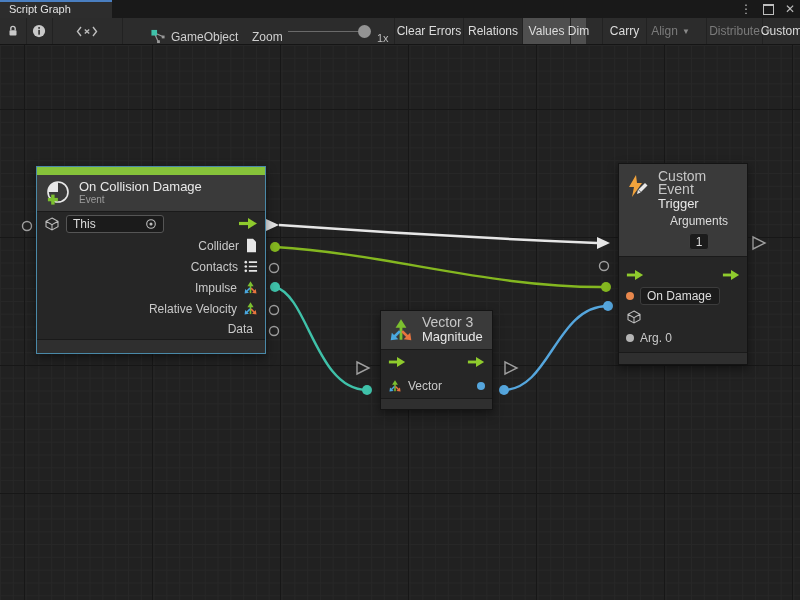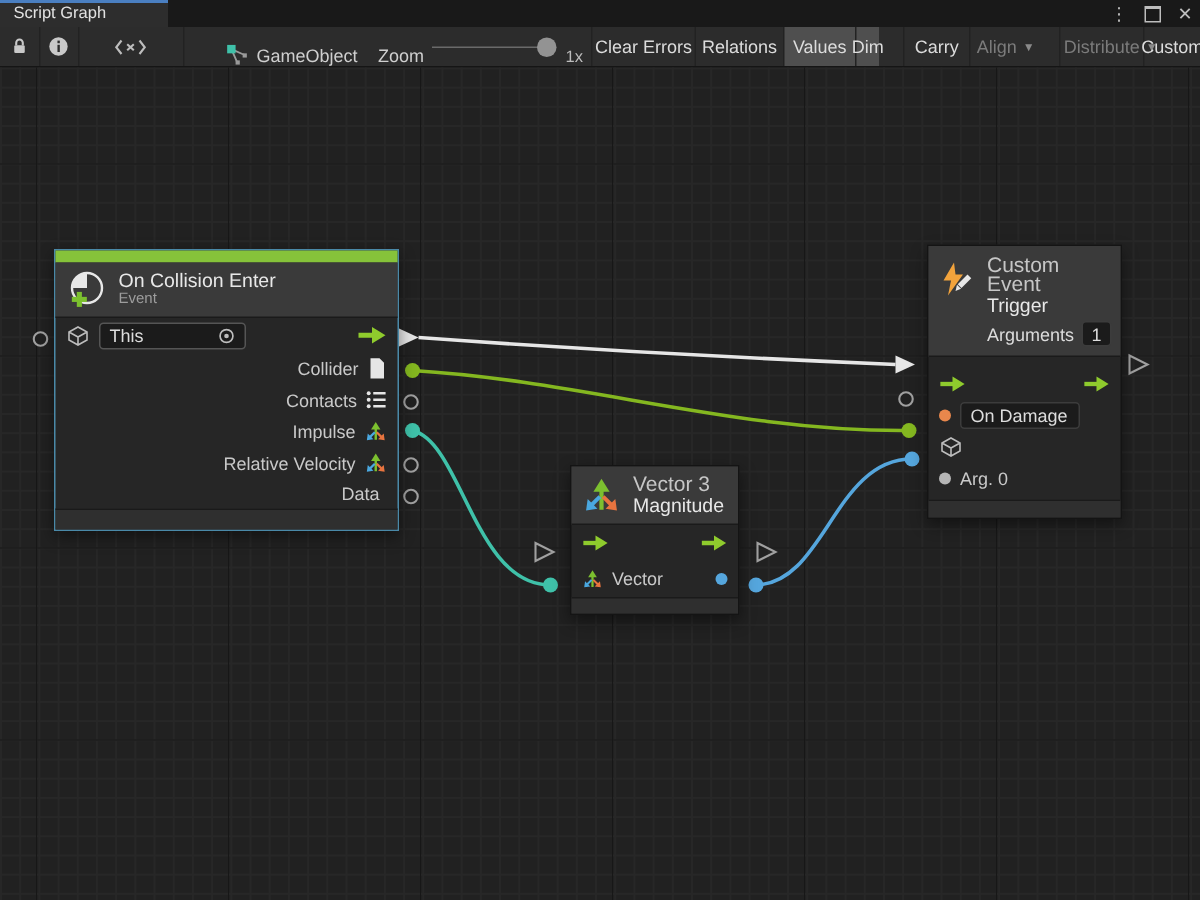--- a/index.html
+++ b/index.html
@@ -185,21 +185,21 @@
     <div class="nhead">
       <span class="icon">
         <svg width="26" height="26" viewBox="0 0 26 26">
           <circle cx="13" cy="12" r="10" fill="none" stroke="#e8e8e8" stroke-width="1.6"></circle>
           <path d="M13,12 L13,2 A10,10 0 0 0 3,12 Z" fill="#e8e8e8"></path>
           <rect x="6.2" y="14.6" width="3.4" height="10" fill="#7cc02f"></rect>
           <rect x="2.9" y="17.9" width="10" height="3.4" fill="#7cc02f"></rect>
         </svg>
       </span>
       <span>
-        <div class="ntitle">On Collision Enter</div>
+        <div class="ntitle">On Collision Damage</div>
         <div class="nsub">Event</div>
       </span>
     </div>
     <div>
       <div class="row" style="height:23px;">
         <span class="icon">
           <svg width="16" height="16" viewBox="0 0 24 24">
               <path d="M12,3 L21,8 V16 L12,21 L3,16 V8 Z M3,8 L12,13 L21,8 M12,13 V21" fill="none" stroke="#bdbdbd" stroke-width="1.6"></path>
             </svg>
         </span>
@@ -328,21 +328,21 @@
       <span class="icon" style="margin-top:4px;">
         <svg width="24" height="24" viewBox="0 0 24 24">
           <polygon points="10,1 3,13 8,13 6,23 16,9 11,9" fill="#f2a33c"></polygon>
           <path d="M12.5,15.5 l6.5,-6.5 l2.5,2.5 l-6.5,6.5 z" fill="#e8e8e8"></path>
           <polygon points="11,20 12,15.8 14.7,18.5" fill="#e8e8e8"></polygon>
         </svg>
       </span>
       <span>
         <div class="ncat">Custom Event</div>
         <div class="ntitle">Trigger</div>
-        <div style="display:flex;align-items:center;gap:5px;margin-top:3px;">
+        <div style="display:flex;align-items:center;gap:5px;margin-top:3px;flex-direction:column;">
           <span style="font-size:12px;color:#dcdcdc;">Arguments</span>
           <span class="field field-dark" style="width:20px;height:17px;justify-content:center;">
               <span>1</span>
             </span>
         </div>
       </span>
     </div>
     <div style="padding-top:7px;padding-bottom:4px;">
       <div class="row" style="height:21px;">
         <span class="icon">

